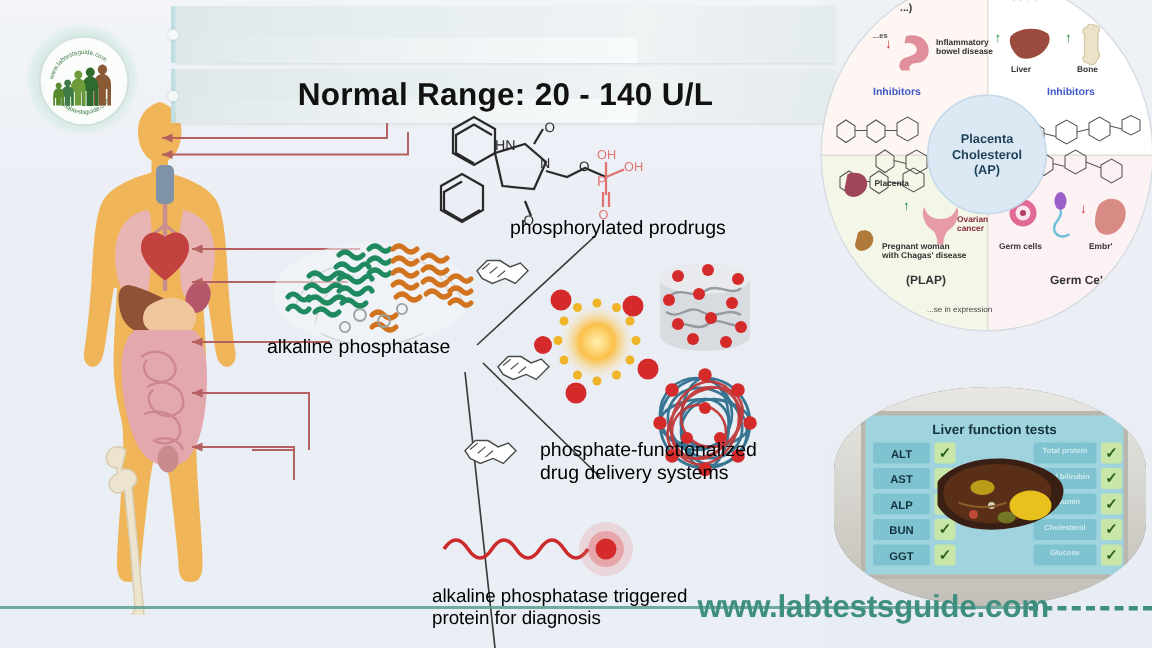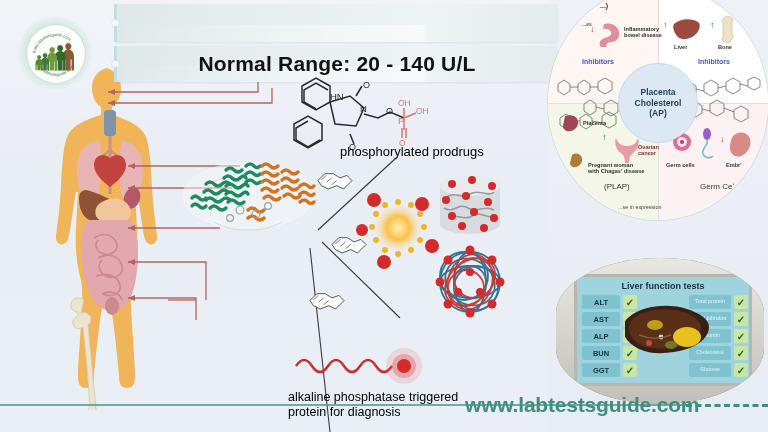--- a/index.html
+++ b/index.html
@@ -70,21 +70,21 @@
     width:78px;height:78px;border-radius:50%;background:#dce9f4;border:1px solid #c3d8e8;
     display:flex;flex-direction:column;align-items:center;justify-content:center;
     font-size:8.5px;font-weight:bold;color:#1d3f57;line-height:1.25;text-align:center;z-index:6;}
   .ctxt{position:absolute;font-size:5.6px;color:#333;line-height:1.15;}
   .ctxt.b{font-weight:bold;}
   .inh{position:absolute;font-size:7px;font-weight:bold;color:#3f58c7;}
   .arw{position:absolute;font-size:9px;font-weight:bold;}
   .arw.up{color:#1e8a3c;}
   .arw.dn{color:#cc2b2b;}
   .circ-top-label{position:absolute;left:118px;top:6px;font-size:8.5px;font-weight:bold;color:#333;}
-  .circ-bot{position:absolute;font-size:8px;font-weight:normal;color:#333;}
+  .circ-bot{position:absolute;font-size:8px;font-weight:bold;color:#333;}
 
   
   .lft-wrap{position:absolute;left:556px;top:258px;width:208px;height:146px;
     border-radius:50%/38%;overflow:hidden;background:#737373;}
   .lft-room{position:absolute;left:0;top:0;width:100%;height:100%;
     background:linear-gradient(180deg,#e9e7e2 0%,#d8d6d0 45%,#c2bfb8 100%);}
   .lft-screen{position:absolute;left:18px;top:16px;width:172px;height:106px;
     background:#9fd4de;border:3px solid #b9b6ae;border-radius:3px;overflow:hidden;}
   .lft-title{position:absolute;left:0;top:4px;width:100%;text-align:center;
     font-size:9px;font-weight:bold;color:#14323c;}
@@ -410,21 +410,26 @@
     </g>
 
     <g>
       <path d="M296 366 q8 -12 16 0 q8 12 16 0 q8 -12 16 0 q8 12 16 0 q8 -12 16 0 q8 12 16 0" stroke="#cc2b2b" stroke-width="2.4" fill="none"></path>
       <circle cx="404" cy="366" r="18" fill="#e86a6a" opacity=".18"></circle>
       <circle cx="404" cy="366" r="12" fill="#e04040" opacity=".32"></circle>
       <circle cx="404" cy="366" r="7" fill="#d42a2a"></circle>
     </g>
   </svg>
 
+  <div class="lbl lbl-ap">alkaline phosphatase</div>
   <div class="lbl lbl-pro">phosphorylated prodrugs</div>
+  <div class="lbl lbl-dds">
+    <div>phosphate-functionalized</div>
+    <div>drug delivery systems</div>
+  </div>
   <div class="lbl lbl-probe">
     <div>alkaline phosphatase triggered</div>
     <div>protein for diagnosis</div>
   </div>
 
   <div class="circ">
     <div class="q q-tl"></div>
     <div class="q q-tr"></div>
     <div class="q q-bl"></div>
     <div class="q q-br"></div>

